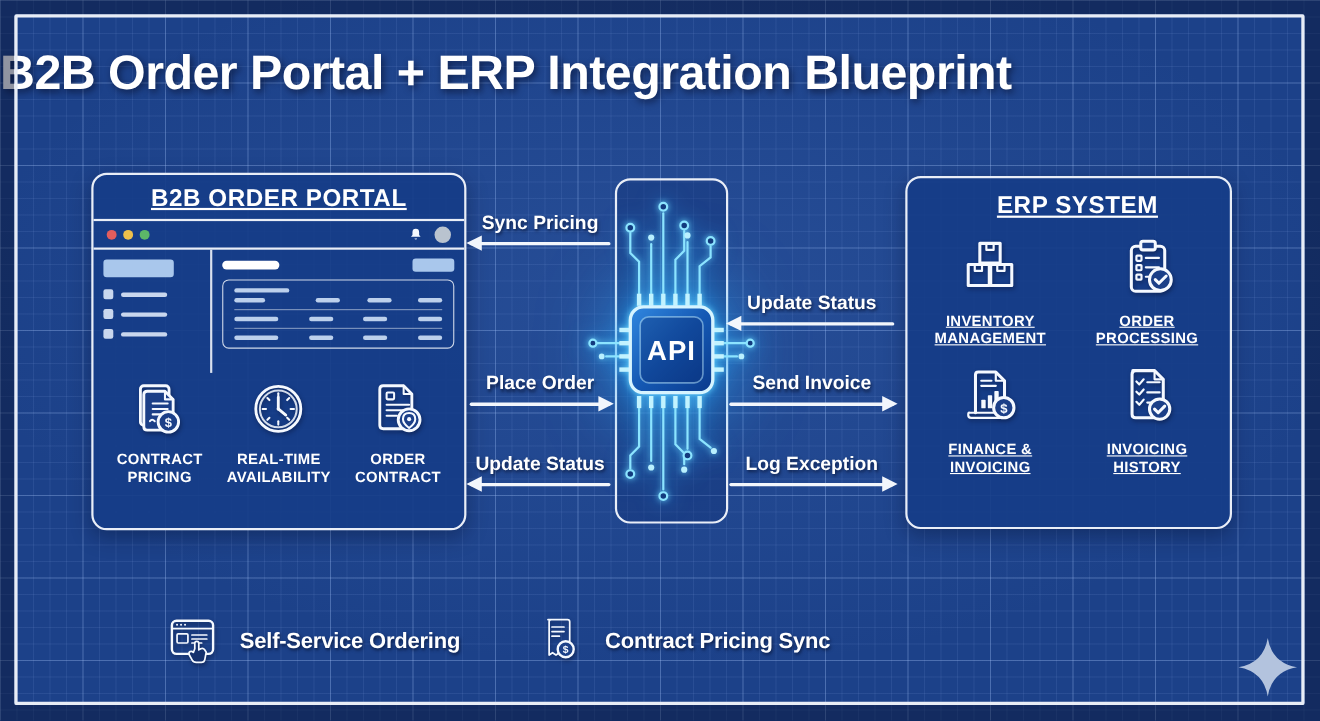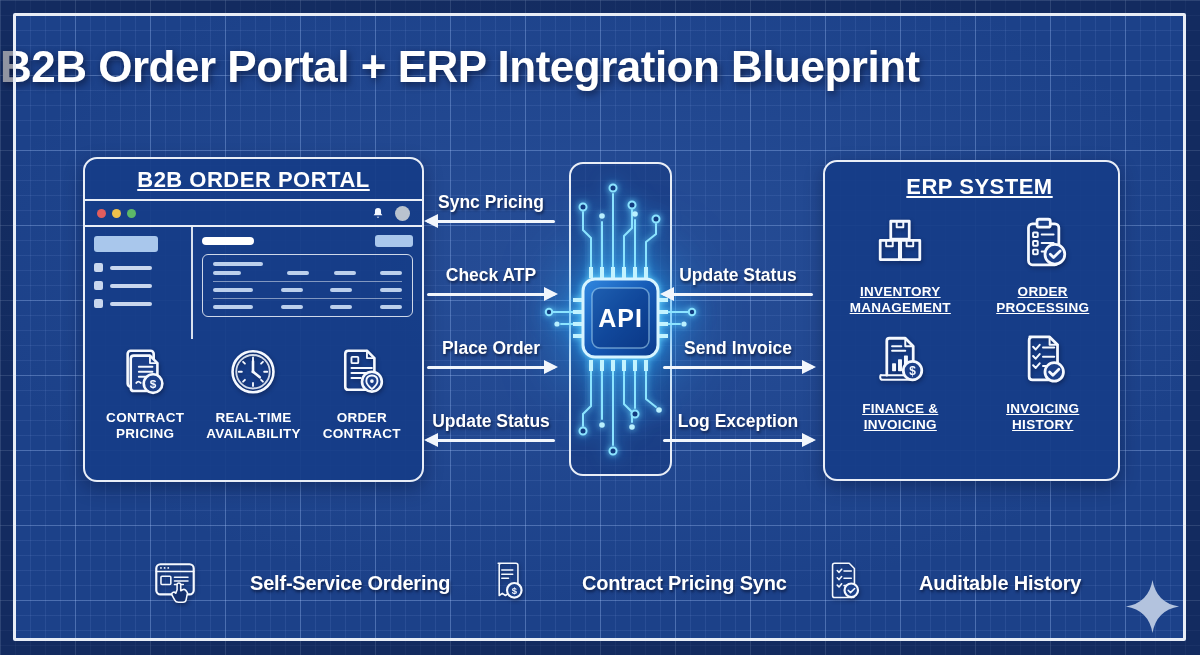--- a/index.html
+++ b/index.html
@@ -73,36 +73,36 @@
   .flow.r1{top:0}.flow.r2{top:73px}.flow.r3{top:146px}.flow.r4{top:219px}
   .flow-label{text-align:center;font-size:17.5px;font-weight:700;
     text-shadow:1px 2px 3px rgba(4,10,35,.65);margin-bottom:7px;white-space:nowrap;}
   .arrow{position:relative;height:3px;background:#f2f6fc;border-radius:2px;margin:0 3px;}
   .dir-right .arrow::after{content:"";position:absolute;right:-3px;top:-6px;width:0;height:0;
     border-left:14px solid #f2f6fc;border-top:7.5px solid transparent;border-bottom:7.5px solid transparent;}
   .dir-left .arrow::before{content:"";position:absolute;left:-3px;top:-6px;width:0;height:0;
     border-right:14px solid #f2f6fc;border-top:7.5px solid transparent;border-bottom:7.5px solid transparent;}
   
   .api-panel{position:absolute;left:559px;top:162px;width:99px;height:310px;
-    border:2.5px solid #e9eef7;border-radius:14px;background:rgba(16,48,118,.35);z-index:1;margin-left:10px;}
+    border:2.5px solid #e9eef7;border-radius:14px;background:rgba(16,48,118,.35);z-index:1;}
   .api-glow{position:absolute;left:50%;top:50%;width:58px;height:80px;
     transform:translate(-50%,-50%);border-radius:50%;
     box-shadow:0 0 60px 30px rgba(45,175,255,.55);}
   .circuit{position:absolute;left:0;top:0;width:99px;height:310px;overflow:visible;
     filter:drop-shadow(0 0 3px rgba(110,220,255,.9)) drop-shadow(0 0 9px rgba(40,170,255,.55));}
   .trace{stroke:#8ce4ff;stroke-width:2;fill:none;stroke-linecap:round;}
   .node-o{stroke:#8ce4ff;stroke-width:2;fill:#123a7e;}
   .node-f{fill:#b9f0ff;stroke:none;}
   .pin{fill:#c2f3ff;stroke:none;}
   
   .benefit{position:absolute;display:flex;align-items:center;gap:17px;height:54px;top:556px;z-index:2;}
   .b1{left:149px}.b2{left:481px}.b3{left:818px}
   .benefit svg{width:52px;height:52px;}
   .benefit-label{font-size:20px;font-weight:700;letter-spacing:-.2px;
-    text-shadow:1px 2px 3px rgba(4,10,35,.65);white-space:nowrap;margin-left:32px;}
+    text-shadow:1px 2px 3px rgba(4,10,35,.65);white-space:nowrap;}
   .sparkle{position:absolute;left:1124px;top:578px;width:57px;height:57px;z-index:2;}
 </style>
 </head>
 <body>
 
 <div class="canvas">
 
   <div class="title">B2B Order Portal + ERP Integration Blueprint</div>
 
   <div class="bp-box portal-box">
@@ -305,24 +305,20 @@
         <text x="49.5" y="163" text-anchor="middle" font-size="25" font-weight="bold" fill="#ffffff" font-family="Liberation Sans, sans-serif" letter-spacing="1">API</text>
       </g>
     </svg>
   </div>
 
   <div class="flows flows-left">
     <div class="flow r1 dir-left">
       <div class="flow-label">Sync Pricing</div>
       <div class="arrow"></div>
     </div>
-    <div class="flow r2 dir-right">
-      <div class="flow-label">Check ATP</div>
-      <div class="arrow"></div>
-    </div>
     <div class="flow r3 dir-right">
       <div class="flow-label">Place Order</div>
       <div class="arrow"></div>
     </div>
     <div class="flow r4 dir-left">
       <div class="flow-label">Update Status</div>
       <div class="arrow"></div>
     </div>
   </div>
 
@@ -436,33 +432,19 @@
       <path d="M33 12 h34 q4 0 4 4 v58 l-6 -4 -6 4 -6 -4 -6 4 -6 -4 -6 4 v-58 q0 -4 4 -4 z" class="thin" stroke-width="4"></path>
       <line x1="40" y1="25" x2="61" y2="25" class="thin"></line>
       <line x1="40" y1="33" x2="61" y2="33" class="thin"></line>
       <line x1="40" y1="41" x2="53" y2="41" class="thin"></line>
       <circle cx="64" cy="64" r="14" fill="#1c4189"></circle>
       <text x="64" y="71" text-anchor="middle" font-size="18" font-weight="bold" class="fillw">$</text>
     </svg>
     <div class="benefit-label">Contract Pricing Sync</div>
   </div>
 
-  <div class="benefit b3">
-    <svg viewBox="0 0 100 100" class="icon">
-      <path d="M32 12 h28 l10 10 v52 q0 4 -4 4 h-34 q-4 0 -4 -4 v-58 q0 -4 4 -4 z" class="thin" stroke-width="4"></path>
-      <path d="M37 26 l3.5 3.5 5 -6" class="thin"></path>
-      <path d="M37 40 l3.5 3.5 5 -6" class="thin"></path>
-      <path d="M37 54 l3.5 3.5 5 -6" class="thin"></path>
-      <line x1="50" y1="27" x2="64" y2="27" class="thin"></line>
-      <line x1="50" y1="41" x2="64" y2="41" class="thin"></line>
-      <line x1="50" y1="55" x2="58" y2="55" class="thin"></line>
-      <circle cx="64" cy="64" r="13" fill="#1c4189"></circle>
-      <path d="M58 64 l4.5 4.5 8 -8" class="thin"></path>
-    </svg>
-    <div class="benefit-label">Auditable History</div>
-  </div>
 
   <svg class="sparkle" viewBox="0 0 60 60">
     <path d="M30 2 Q34 26 58 30 Q34 34 30 58 Q26 34 2 30 Q26 26 30 2 Z" fill="#b3c3de"></path>
   </svg>
 
   <div class="frame"></div>
 </div>
 
 </body></html>

